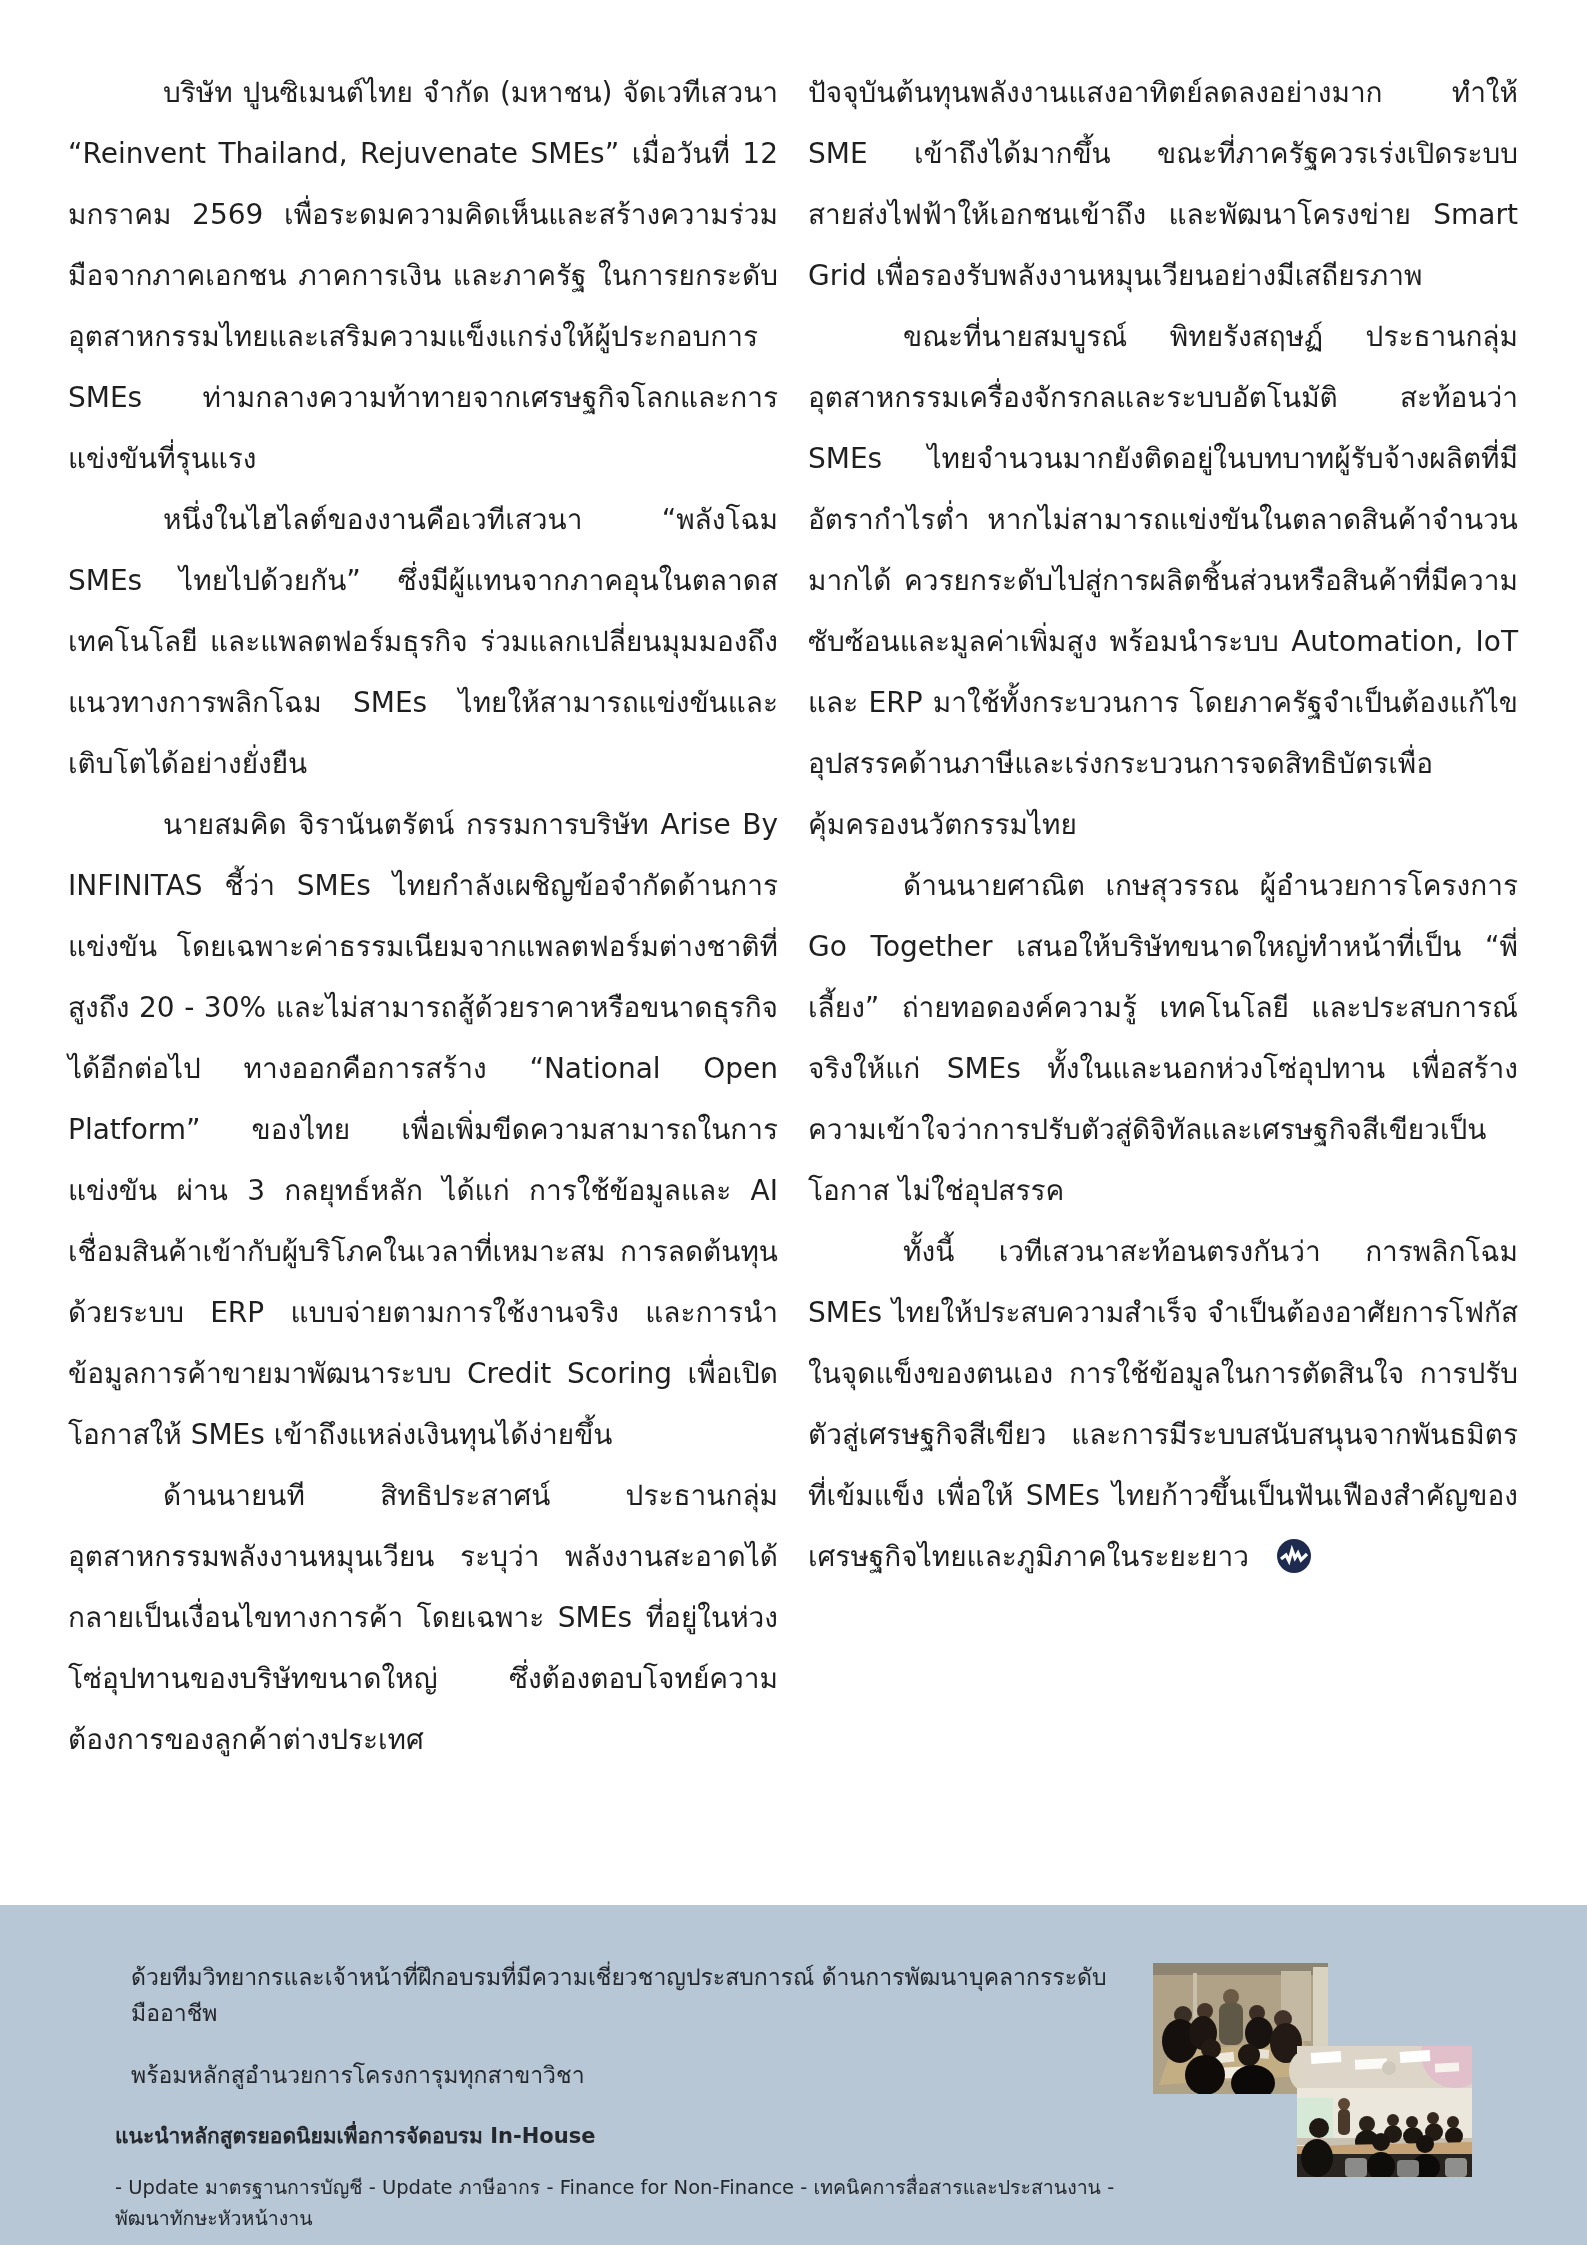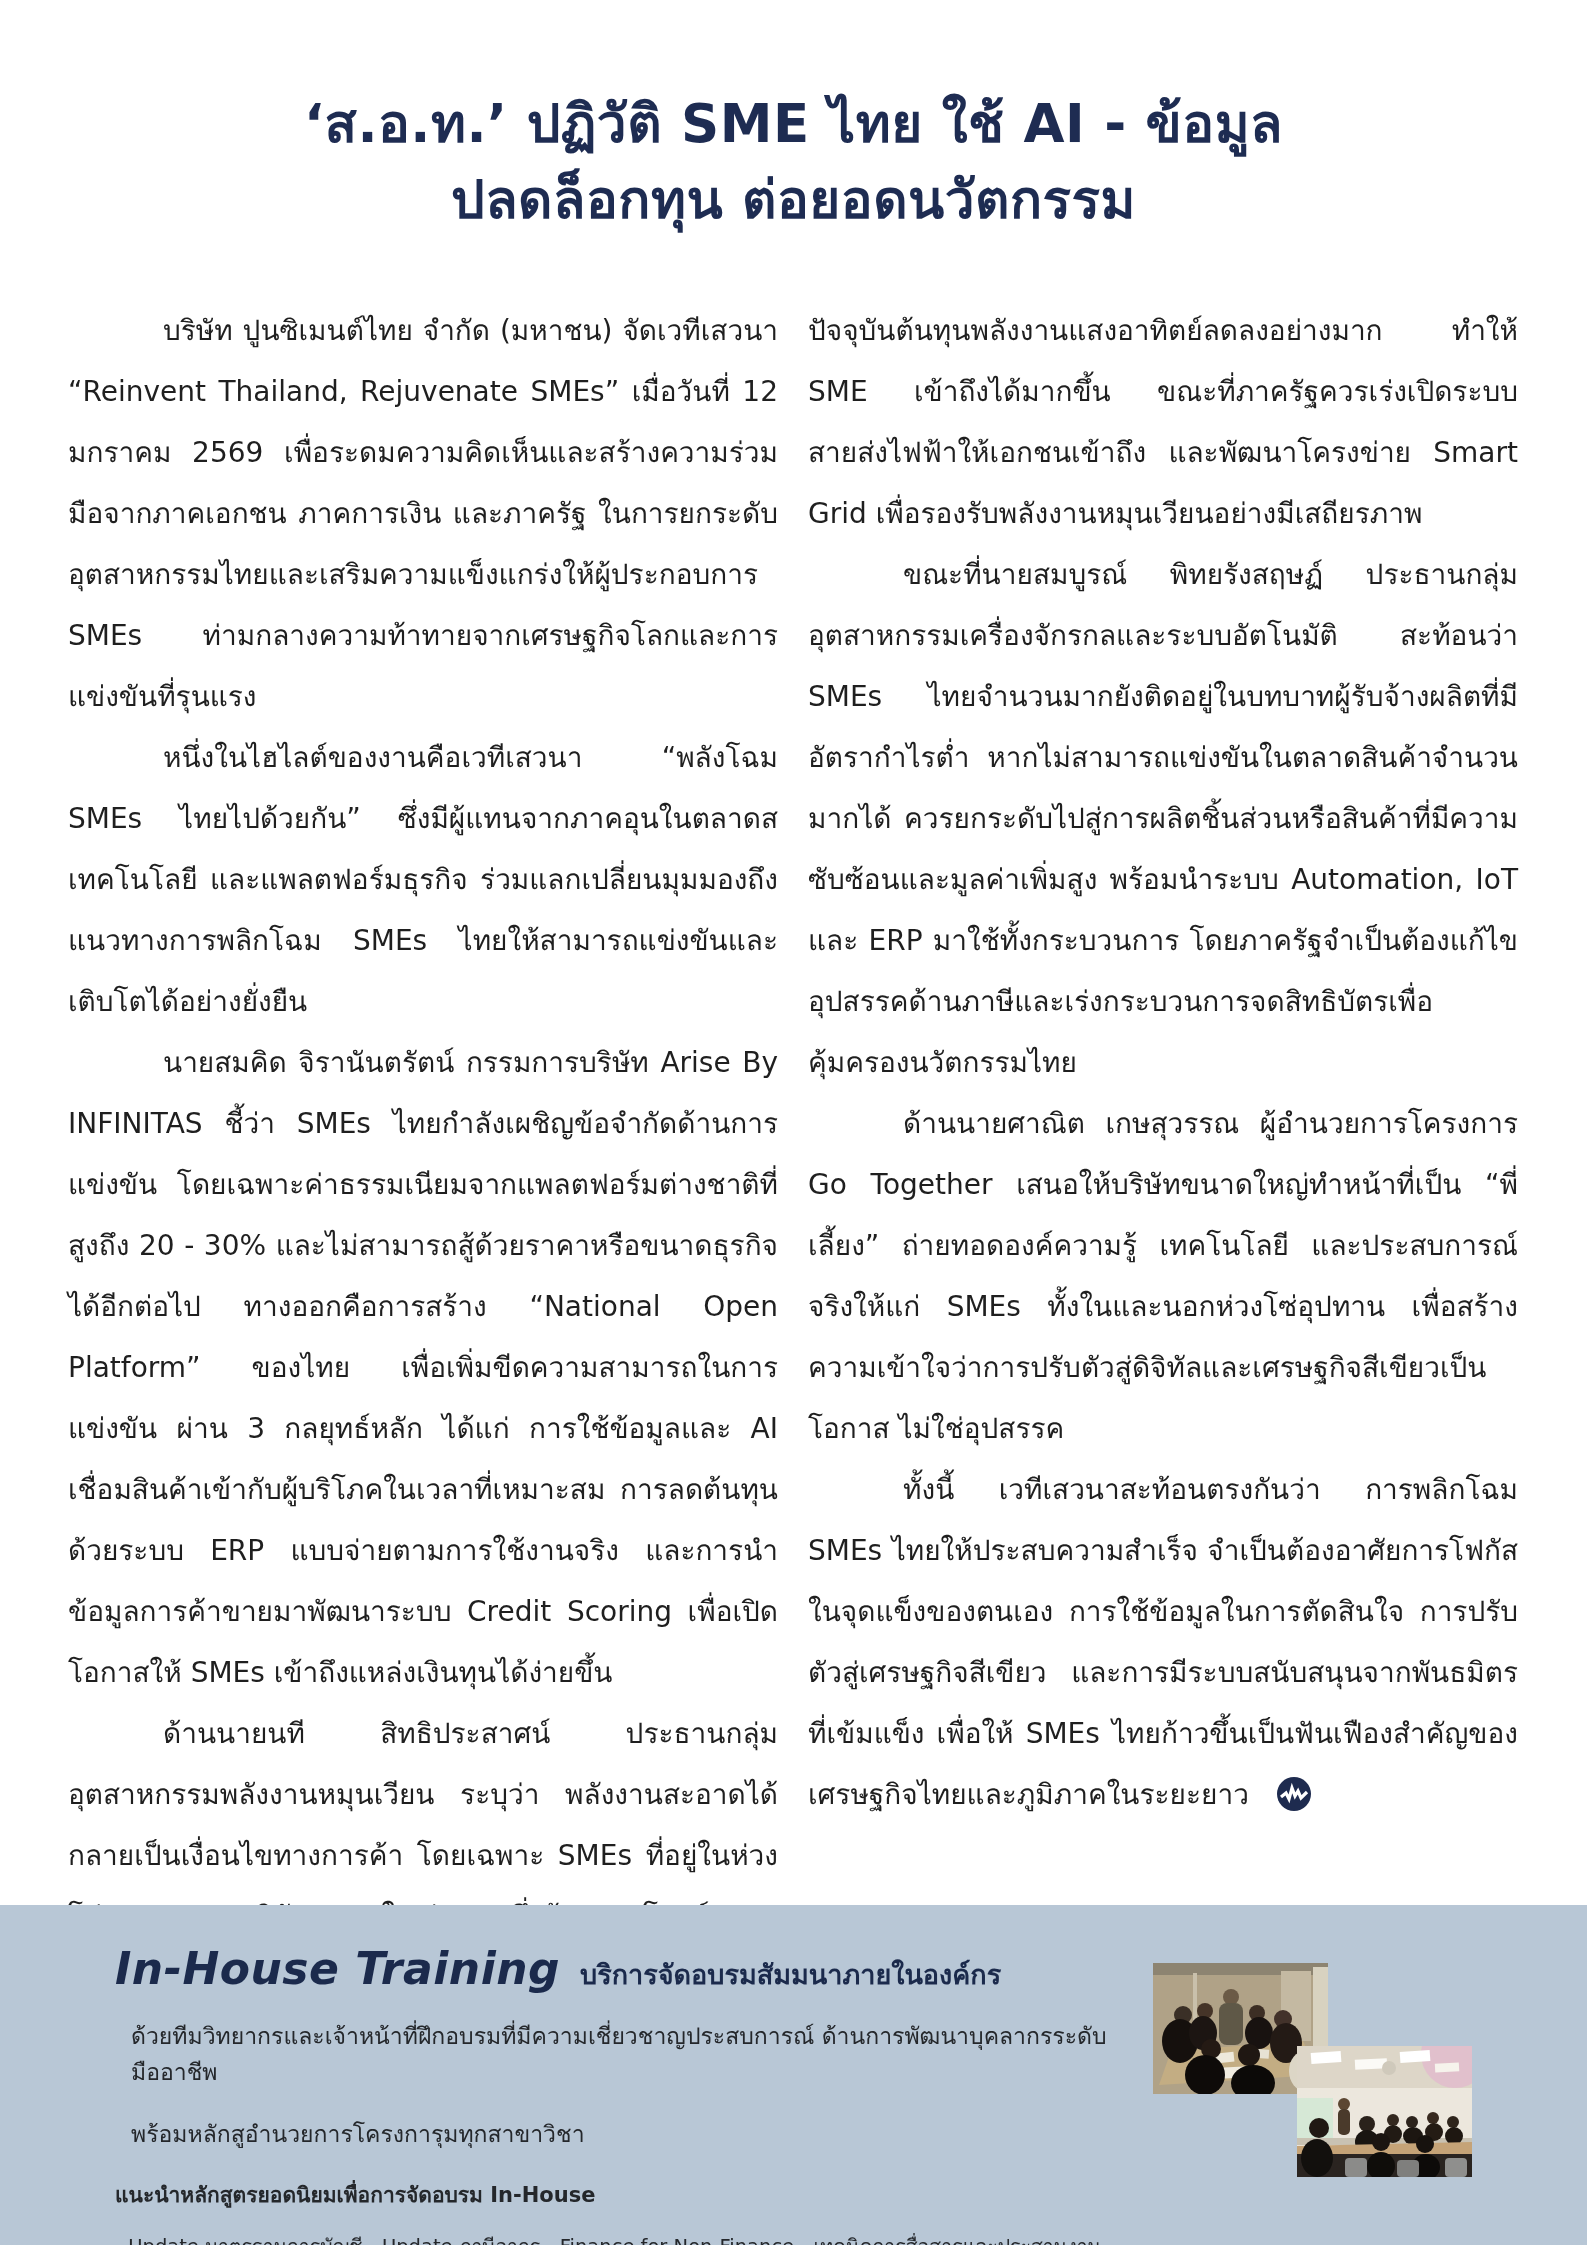--- a/index.html
+++ b/index.html
@@ -80,24 +80,20 @@
   .photo{position:absolute;width:175px;height:131px;overflow:hidden;}
   .photo svg{display:block;width:100%;height:100%;}
   .photo1{left:1153px;top:58px;z-index:1;}
   .photo2{left:1297px;top:141px;z-index:2;}
 </style>
 </head>
 <body>
 
 <div class="page">
 
-  <h1 class="title">
-    <span class="title-line">‘ส.อ.ท.’ ปฏิวัติ SME ไทย ใช้ AI - ข้อมูล</span>
-    <span class="title-line">ปลดล็อกทุน ต่อยอดนวัตกรรม</span>
-  </h1>
 
   <div class="columns">
     <div class="col">
         <p class="indent">บริษัท ปูนซิเมนต์ไทย จำกัด (มหาชน) จัดเวทีเสวนา “Reinvent Thailand, Rejuvenate SMEs” เมื่อวันที่ 12 มกราคม 2569 เพื่อระดมความคิดเห็นและสร้างความร่วมมือจากภาคเอกชน ภาคการเงิน และภาครัฐ ในการยกระดับอุตสาหกรรมไทยและเสริมความแข็งแกร่งให้ผู้ประกอบการ SMEs ท่ามกลางความท้าทายจากเศรษฐกิจโลกและการแข่งขันที่รุนแรง</p>
         <p class="indent">หนึ่งในไฮไลต์ของงานคือเวทีเสวนา “พลังโฉม SMEs ไทยไปด้วยกัน” ซึ่งมีผู้แทนจากภาคอุนในตลาดส เทคโนโลยี และแพลตฟอร์มธุรกิจ ร่วมแลกเปลี่ยนมุมมองถึงแนวทางการพลิกโฉม SMEs ไทยให้สามารถแข่งขันและเติบโตได้อย่างยั่งยืน</p>
         <p class="indent">นายสมคิด จิรานันตรัตน์ กรรมการบริษัท Arise By INFINITAS ชี้ว่า SMEs ไทยกำลังเผชิญข้อจำกัดด้านการแข่งขัน โดยเฉพาะค่าธรรมเนียมจากแพลตฟอร์มต่างชาติที่สูงถึง 20 - 30% และไม่สามารถสู้ด้วยราคาหรือขนาดธุรกิจได้อีกต่อไป ทางออกคือการสร้าง “National Open Platform” ของไทย เพื่อเพิ่มขีดความสามารถในการแข่งขัน ผ่าน 3 กลยุทธ์หลัก ได้แก่ การใช้ข้อมูลและ AI เชื่อมสินค้าเข้ากับผู้บริโภคในเวลาที่เหมาะสม การลดต้นทุนด้วยระบบ ERP แบบจ่ายตามการใช้งานจริง และการนำข้อมูลการค้าขายมาพัฒนาระบบ Credit Scoring เพื่อเปิดโอกาสให้ SMEs เข้าถึงแหล่งเงินทุนได้ง่ายขึ้น</p>
         <p class="indent">ด้านนายนที สิทธิประสาศน์ ประธานกลุ่มอุตสาหกรรมพลังงานหมุนเวียน ระบุว่า พลังงานสะอาดได้กลายเป็นเงื่อนไขทางการค้า โดยเฉพาะ SMEs ที่อยู่ในห่วงโซ่อุปทานของบริษัทขนาดใหญ่ ซึ่งต้องตอบโจทย์ความต้องการของลูกค้าต่างประเทศ</p>
       </div>
     <div class="col">
         <p>ปัจจุบันต้นทุนพลังงานแสงอาทิตย์ลดลงอย่างมาก ทำให้ SME เข้าถึงได้มากขึ้น ขณะที่ภาครัฐควรเร่งเปิดระบบสายส่งไฟฟ้าให้เอกชนเข้าถึง และพัฒนาโครงข่าย Smart Grid เพื่อรองรับพลังงานหมุนเวียนอย่างมีเสถียรภาพ</p>
@@ -106,24 +102,20 @@
         <p class="indent">ทั้งนี้ เวทีเสวนาสะท้อนตรงกันว่า การพลิกโฉม SMEs ไทยให้ประสบความสำเร็จ จำเป็นต้องอาศัยการโฟกัสในจุดแข็งของตนเอง การใช้ข้อมูลในการตัดสินใจ การปรับตัวสู่เศรษฐกิจสีเขียว และการมีระบบสนับสนุนจากพันธมิตรที่เข้มแข็ง เพื่อให้ SMEs ไทยก้าวขึ้นเป็นฟันเฟืองสำคัญของเศรษฐกิจไทยและภูมิภาคในระยะยาว
   <svg class="end-mark" viewBox="0 0 36 36">
     <circle cx="18" cy="18" r="17" fill="#1e2b4f"></circle>
     <polyline points="5,21 10,17 13,23 16,12 19,20 22,15 25,22 31,16" fill="none" stroke="#ffffff" stroke-width="3.2" stroke-linejoin="miter"></polyline>
   </svg>
 </p>
       </div>
   </div>
 
   <div class="footer">
-    <div class="f-head">
-      <span class="f-en">In-House Training</span>
-      <span class="f-th">บริการจัดอบรมสัมมนาภายในองค์กร</span>
-    </div>
 
     <div class="f-lines">
         <div class="f-line body">ด้วยทีมวิทยากรและเจ้าหน้าที่ฝึกอบรมที่มีความเชี่ยวชาญประสบการณ์ ด้านการพัฒนาบุคลากรระดับมืออาชีพ</div>
         <div class="f-line body">พร้อมหลักสูอำนวยการโครงการุมทุกสาขาวิชา</div>
         <div class="f-line lead">แนะนำหลักสูตรยอดนิยมเพื่อการจัดอบรม In-House</div>
         <div class="f-line list">- Update มาตรฐานการบัญชี - Update ภาษีอากร - Finance for Non-Finance - เทคนิคการสื่อสารและประสานงาน - พัฒนาทักษะหัวหน้างาน</div>
       </div>
 
     <div class="photo photo1">
       <svg viewBox="0 0 175 131" preserveAspectRatio="none">

